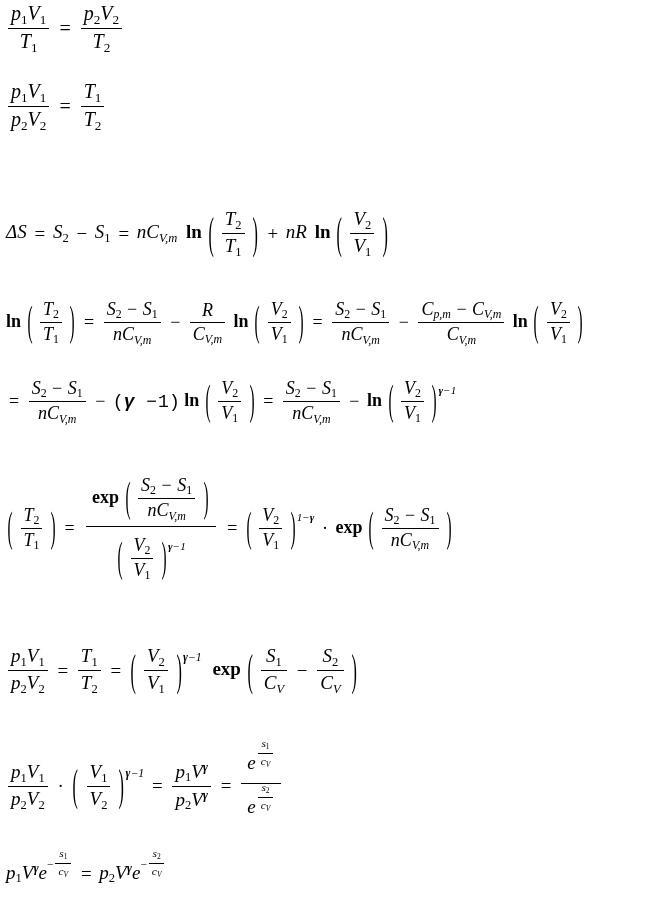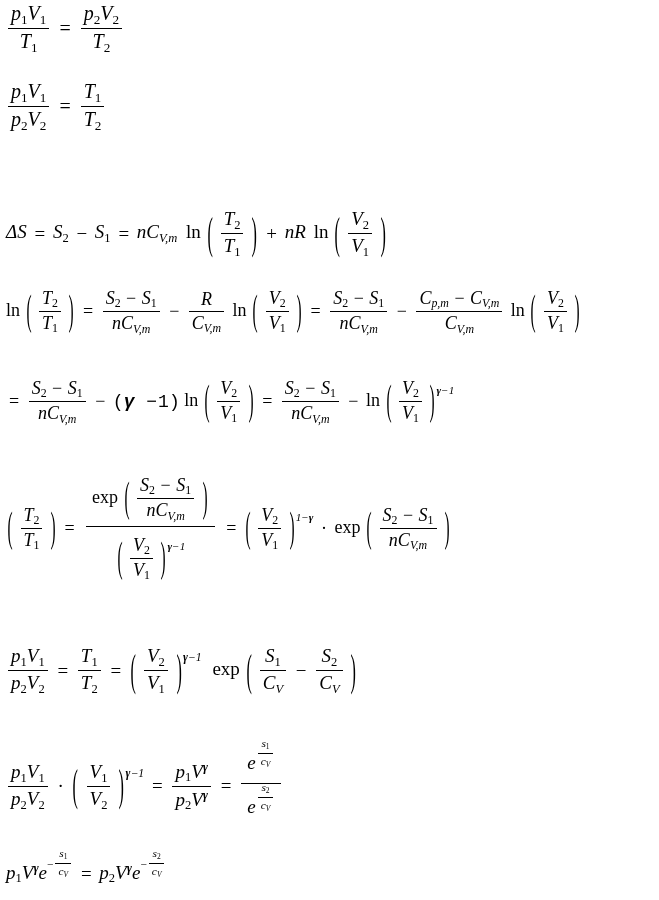--- a/index.html
+++ b/index.html
@@ -23,21 +23,21 @@
   }
   .eq {
     position: absolute;
     font-family: "Liberation Serif", serif;
     font-style: normal;
     white-space: nowrap;
   }
   
   .mi { font-style: italic; }
   .mi-b { font-style: italic; font-weight: bold; }
-  .mn { font-style: normal; }
+  .mn { font-style: normal; font-weight: bold; }
   .mo { font-style: normal; padding: 0 3px; }
   .mo-tight { font-style: normal; padding: 0 1px; }
   .frac {
     display: inline-block;
     vertical-align: middle;
     text-align: center;
     margin: 0 2px;
     position: relative;
   }
   .frac > .num {
@@ -146,21 +146,21 @@
     <span class="mi">n</span><span class="mi">R</span>
     <span class="mn" style="padding-left:3px;">ln</span>
     <span class="p-big">(</span>
     <span class="frac">
       <span class="num"><span class="mi">V</span><span class="sub-n">2</span></span>
       <span class="den"><span class="mi">V</span><span class="sub-n">1</span></span>
     </span>
     <span class="p-big">)</span>
   </div>
 
-  <div class="eq" style="left:6px; top:288px; font-size:18px;">
+  <div class="eq" style="left:6px; top:299px; font-size:18px;">
     <span class="mn">ln</span>
     <span class="p-big">(</span>
     <span class="frac">
       <span class="num"><span class="mi">T</span><span class="sub-n">2</span></span>
       <span class="den"><span class="mi">T</span><span class="sub-n">1</span></span>
     </span>
     <span class="p-big">)</span>
     <span class="mo vmid">=</span>
     <span class="frac">
       <span class="num"><span class="mi">S</span><span class="sub-n">2</span> <span class="mo-tight">−</span> <span class="mi">S</span><span class="sub-n">1</span></span>

